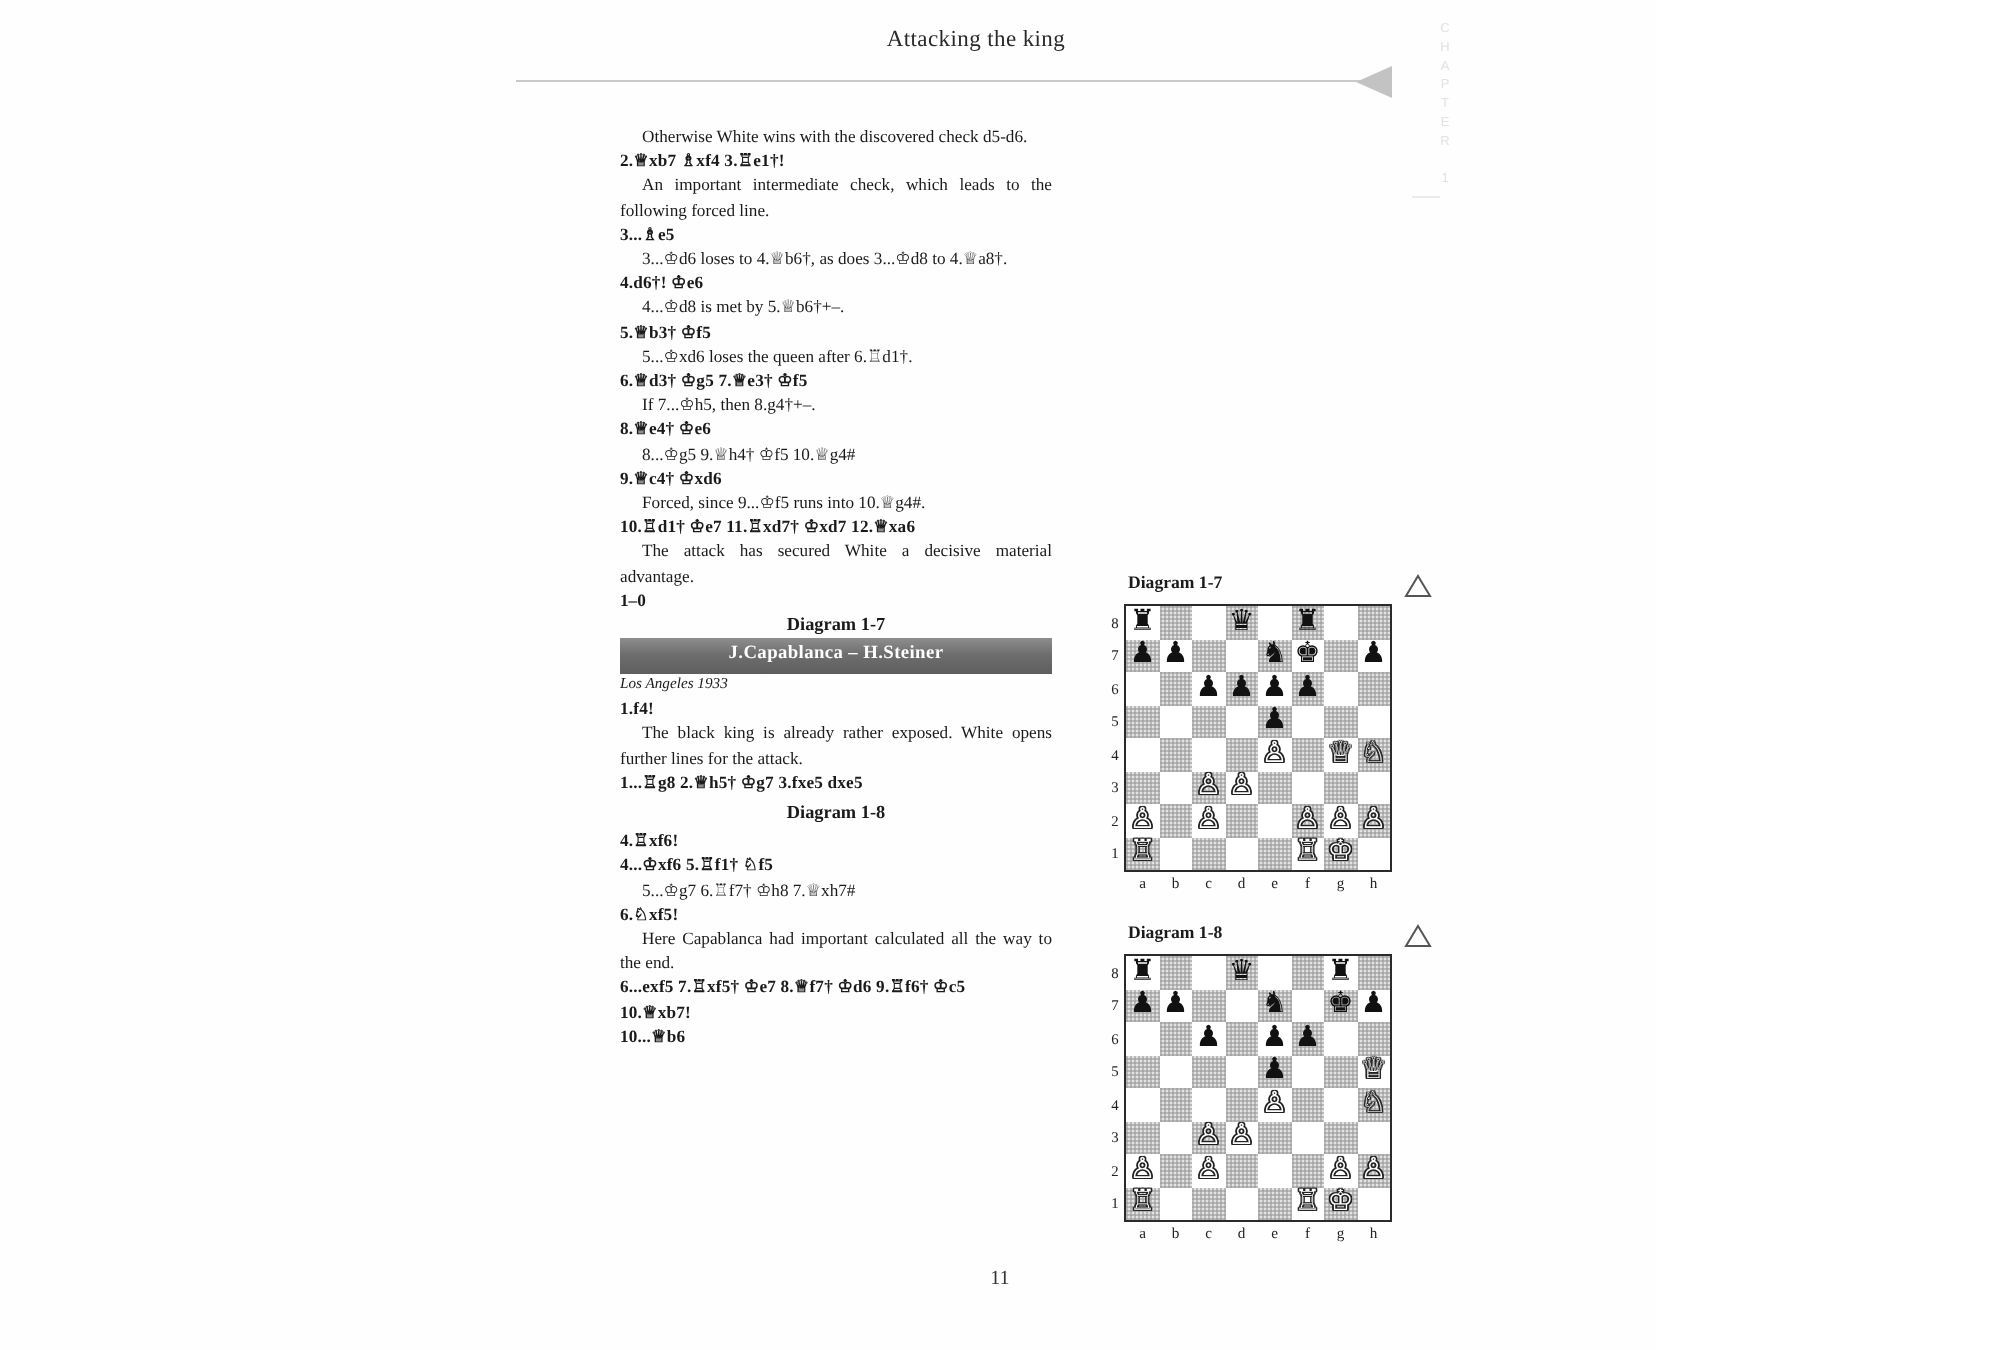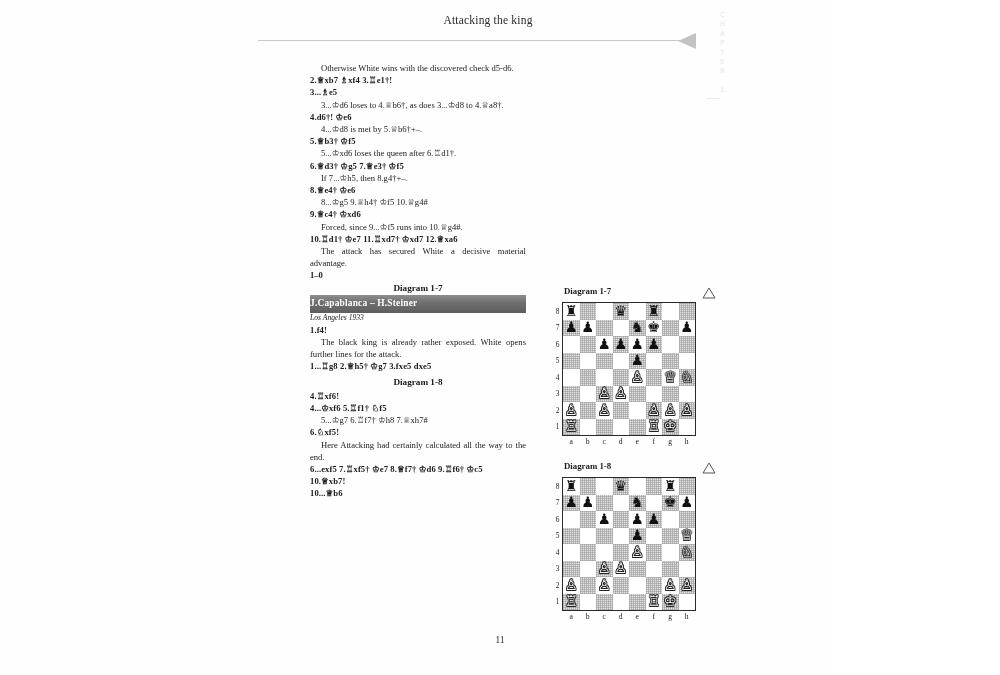--- a/index.html
+++ b/index.html
@@ -110,21 +110,21 @@
     font-size: 9.2px;
     text-indent: 0;
     margin-top: 7px;
     margin-bottom: 2px;
   }
   .diagram-label.tight { margin-top: 3px; margin-bottom: 1px; }
 
   .game-banner {
     background: linear-gradient(to bottom, #8e8e8e 0%, #6e6e6e 45%, #5e5e5e 100%);
     color: #ffffff;
-    text-align: left;
+    text-align: center;
     font-weight: bold;
     font-size: 9.4px;
     padding: 2px 0 3px 0;
     letter-spacing: .2px;
     text-indent: 0;
   }
   .game-place {
     text-align: left;
     font-size: 7.6px;
     text-indent: 0;
@@ -249,20 +249,21 @@
 
   <div class="running-head">Attacking the king</div>
   <div class="head-rule"></div>
   <div class="head-arrow"></div>
   <div class="chapter-tab">CHAPTER 1</div>
   <div class="chapter-tab-rule"></div>
 
   <div class="col" id="text-column">
       <p class="para">Otherwise White wins with the discovered check d5-d6.</p>
       <p class="moves">2.♕xb7 ♗xf4 3.♖e1†!</p>
+      <p class="para">An important intermediate check, which leads to the following forced line.</p>
       <p class="moves">3...♗e5</p>
       <p class="var">3...♔d6 loses to 4.♕b6†, as does 3...♔d8 to 4.♕a8†.</p>
       <p class="moves">4.d6†! ♔e6</p>
       <p class="var">4...♔d8 is met by 5.♕b6†+–.</p>
       <p class="moves">5.♕b3† ♔f5</p>
       <p class="var">5...♔xd6 loses the queen after 6.♖d1†.</p>
       <p class="moves">6.♕d3† ♔g5 7.♕e3† ♔f5</p>
       <p class="var">If 7...♔h5, then 8.g4†+–.</p>
       <p class="moves">8.♕e4† ♔e6</p>
       <p class="var">8...♔g5 9.♕h4† ♔f5 10.♕g4#</p>
@@ -275,21 +276,21 @@
       <div class="game-banner">J.Capablanca – H.Steiner</div>
       <p class="game-place">Los Angeles 1933</p>
       <p class="moves">1.f4!</p>
       <p class="para">The black king is already rather exposed. White opens further lines for the attack.</p>
       <p class="moves">1...♖g8 2.♕h5† ♔g7 3.fxe5 dxe5</p>
       <p class="diagram-label tight">Diagram 1-8</p>
       <p class="moves">4.♖xf6!</p>
       <p class="moves">4...♔xf6 5.♖f1† ♘f5</p>
       <p class="var">5...♔g7 6.♖f7† ♔h8 7.♕xh7#</p>
       <p class="moves">6.♘xf5!</p>
-      <p class="para">Here Attacking had certainly calculated all the way to the end.</p>
+      <p class="para">Here Capablanca had important calculated all the way to the end.</p>
       <p class="moves">6...exf5 7.♖xf5† ♔e7 8.♕f7† ♔d6 9.♖f6† ♔c5</p>
       <p class="moves">10.♕xb7!</p>
       <p class="moves">10...♕b6</p>
     </div>
 
   <div class="diagram-block" id="diagram-1-7">
     <div class="diagram-head">
       <div class="diagram-title">Diagram 1-7</div>
       <div class="to-move" style="right:2px;top:1px;">
         <svg width="14" height="12" viewBox="0 0 14 12">

